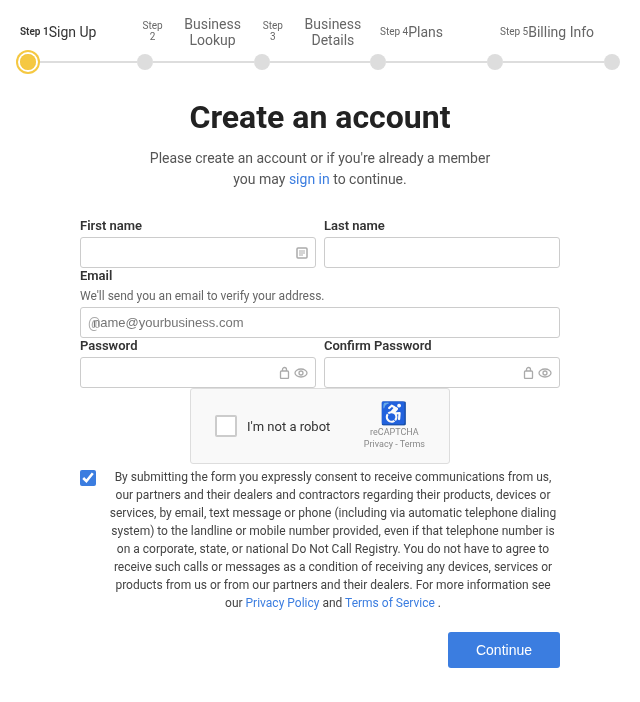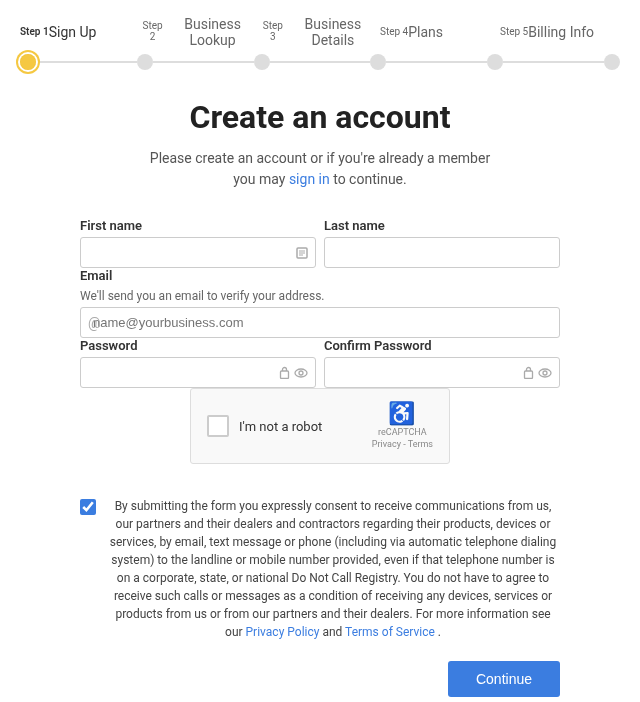--- a/index.html
+++ b/index.html
@@ -159,27 +159,27 @@
       font-size: 12px;
       color: #666;
       margin-bottom: 4px;
       margin-top: 2px;
     }
 
     
     .recaptcha-box {
       border: 1px solid #ddd;
       border-radius: 3px;
-      padding: 14px 16px;
+      padding: 14px 24px;
       display: flex;
       align-items: center;
       justify-content: space-between;
       background: #f9f9f9;
       width: 260px;
-      margin: 0 auto 33px auto;
+      margin: 0 auto 4px auto;
     }
 
     .recaptcha-left {
       display: flex;
       align-items: center;
       gap: 10px;
     }
 
     .recaptcha-checkbox {
       width: 22px;

